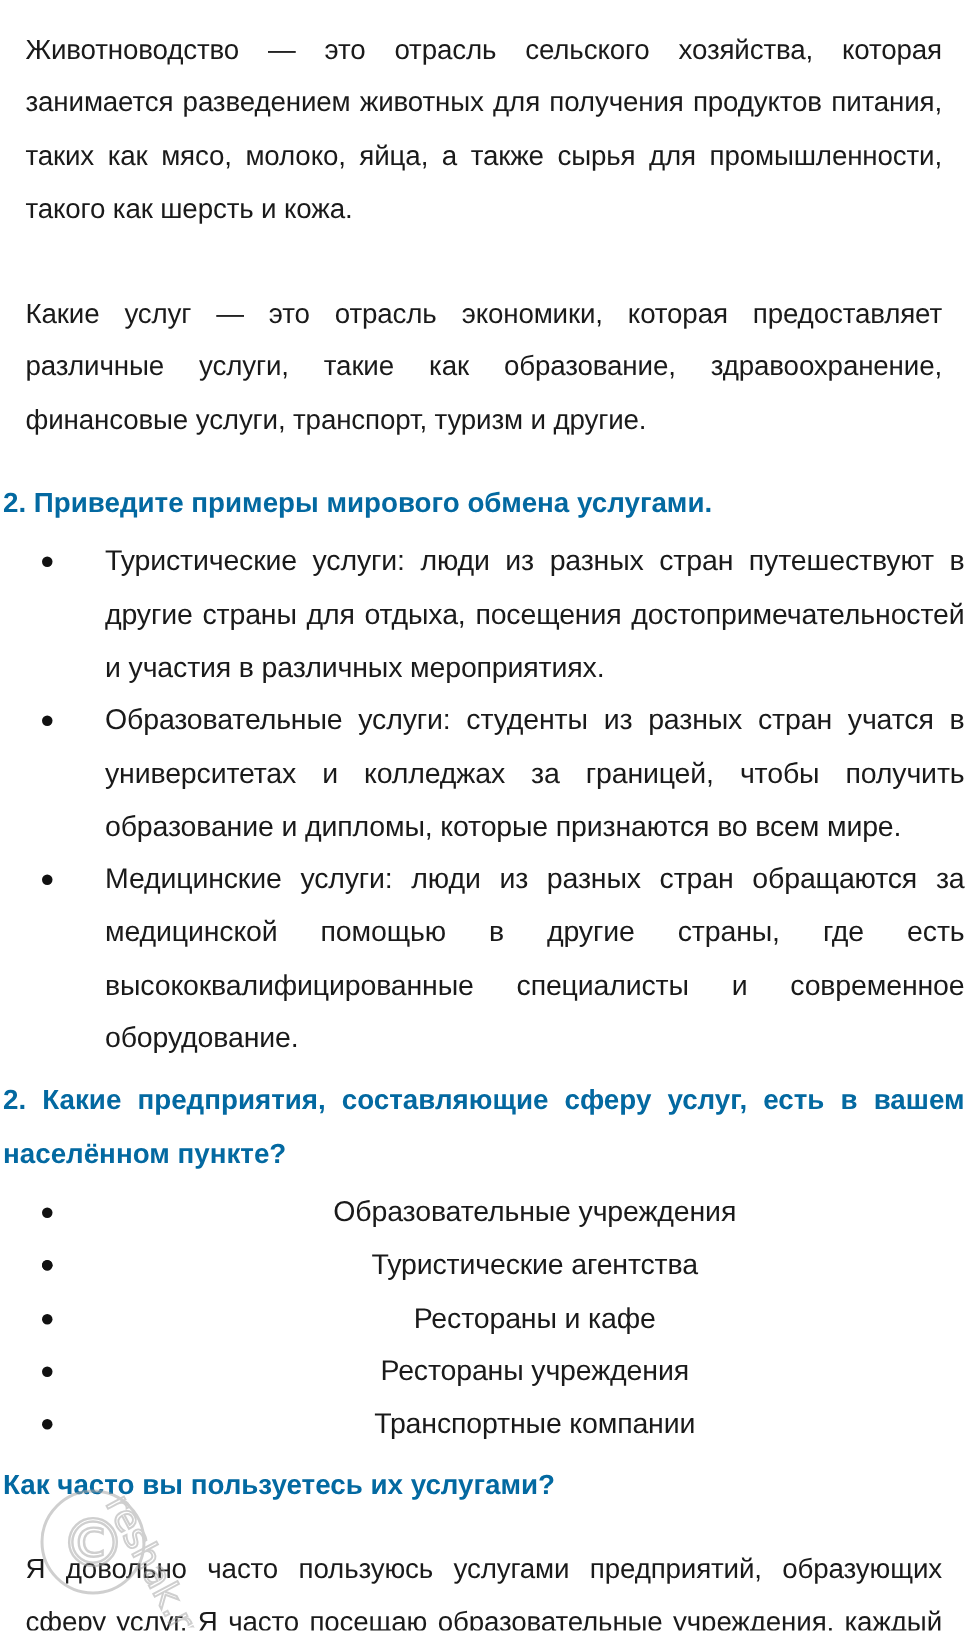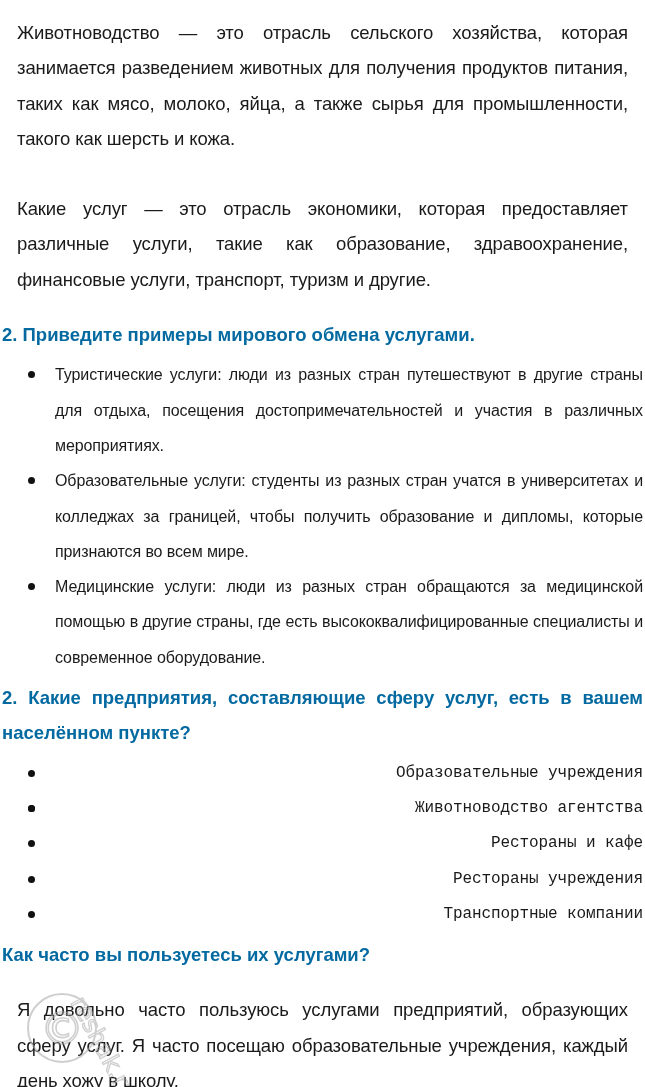--- a/index.html
+++ b/index.html
@@ -39,37 +39,37 @@
       color: #0369a1;
     }
     .gap { height: 5px; }
     ul.list {
       list-style: none;
       margin: 0;
       padding: 0;
     }
     ul.list li {
       position: relative;
-      padding-left: 55px;
+      padding-left: 70px;
       padding-right: 2px;
-      font-size: 16px;
+      font-size: 19px;
       line-height: 35.3px;
       text-align: justify;
       letter-spacing: -0.1px;
     }
     ul.list li .bullet {
       position: absolute;
       left: 28px;
       top: 14px;
       width: 7px;
       height: 7px;
       border-radius: 50%;
       background: #111;
     }
-    ul.list.short li { text-align: right; font-family: Liberation Mono, monospace; }
+    ul.list.short li { text-align: center; }
     .watermark {
       position: absolute;
       left: 14px;
       top: 940px;
       width: 150px;
       height: 145px;
       pointer-events: none;
       opacity: 0.55;
     }
   </style>
@@ -108,21 +108,21 @@
   <ul class="list short">
     <li>
       <span class="bullet"></span>
       <span>Образовательные учреждения</span>
     </li>
     <li>
       <span class="bullet"></span>
     </li>
     <li>
       <span class="bullet"></span>
-      <span>Животноводство агентства</span>
+      <span>Туристические агентства</span>
     </li>
     <li>
       <span class="bullet"></span>
       <span>Рестораны и кафе</span>
     </li>
     <li>
       <span class="bullet"></span>
       <span>Рестораны учреждения</span>
     </li>
     <li>

